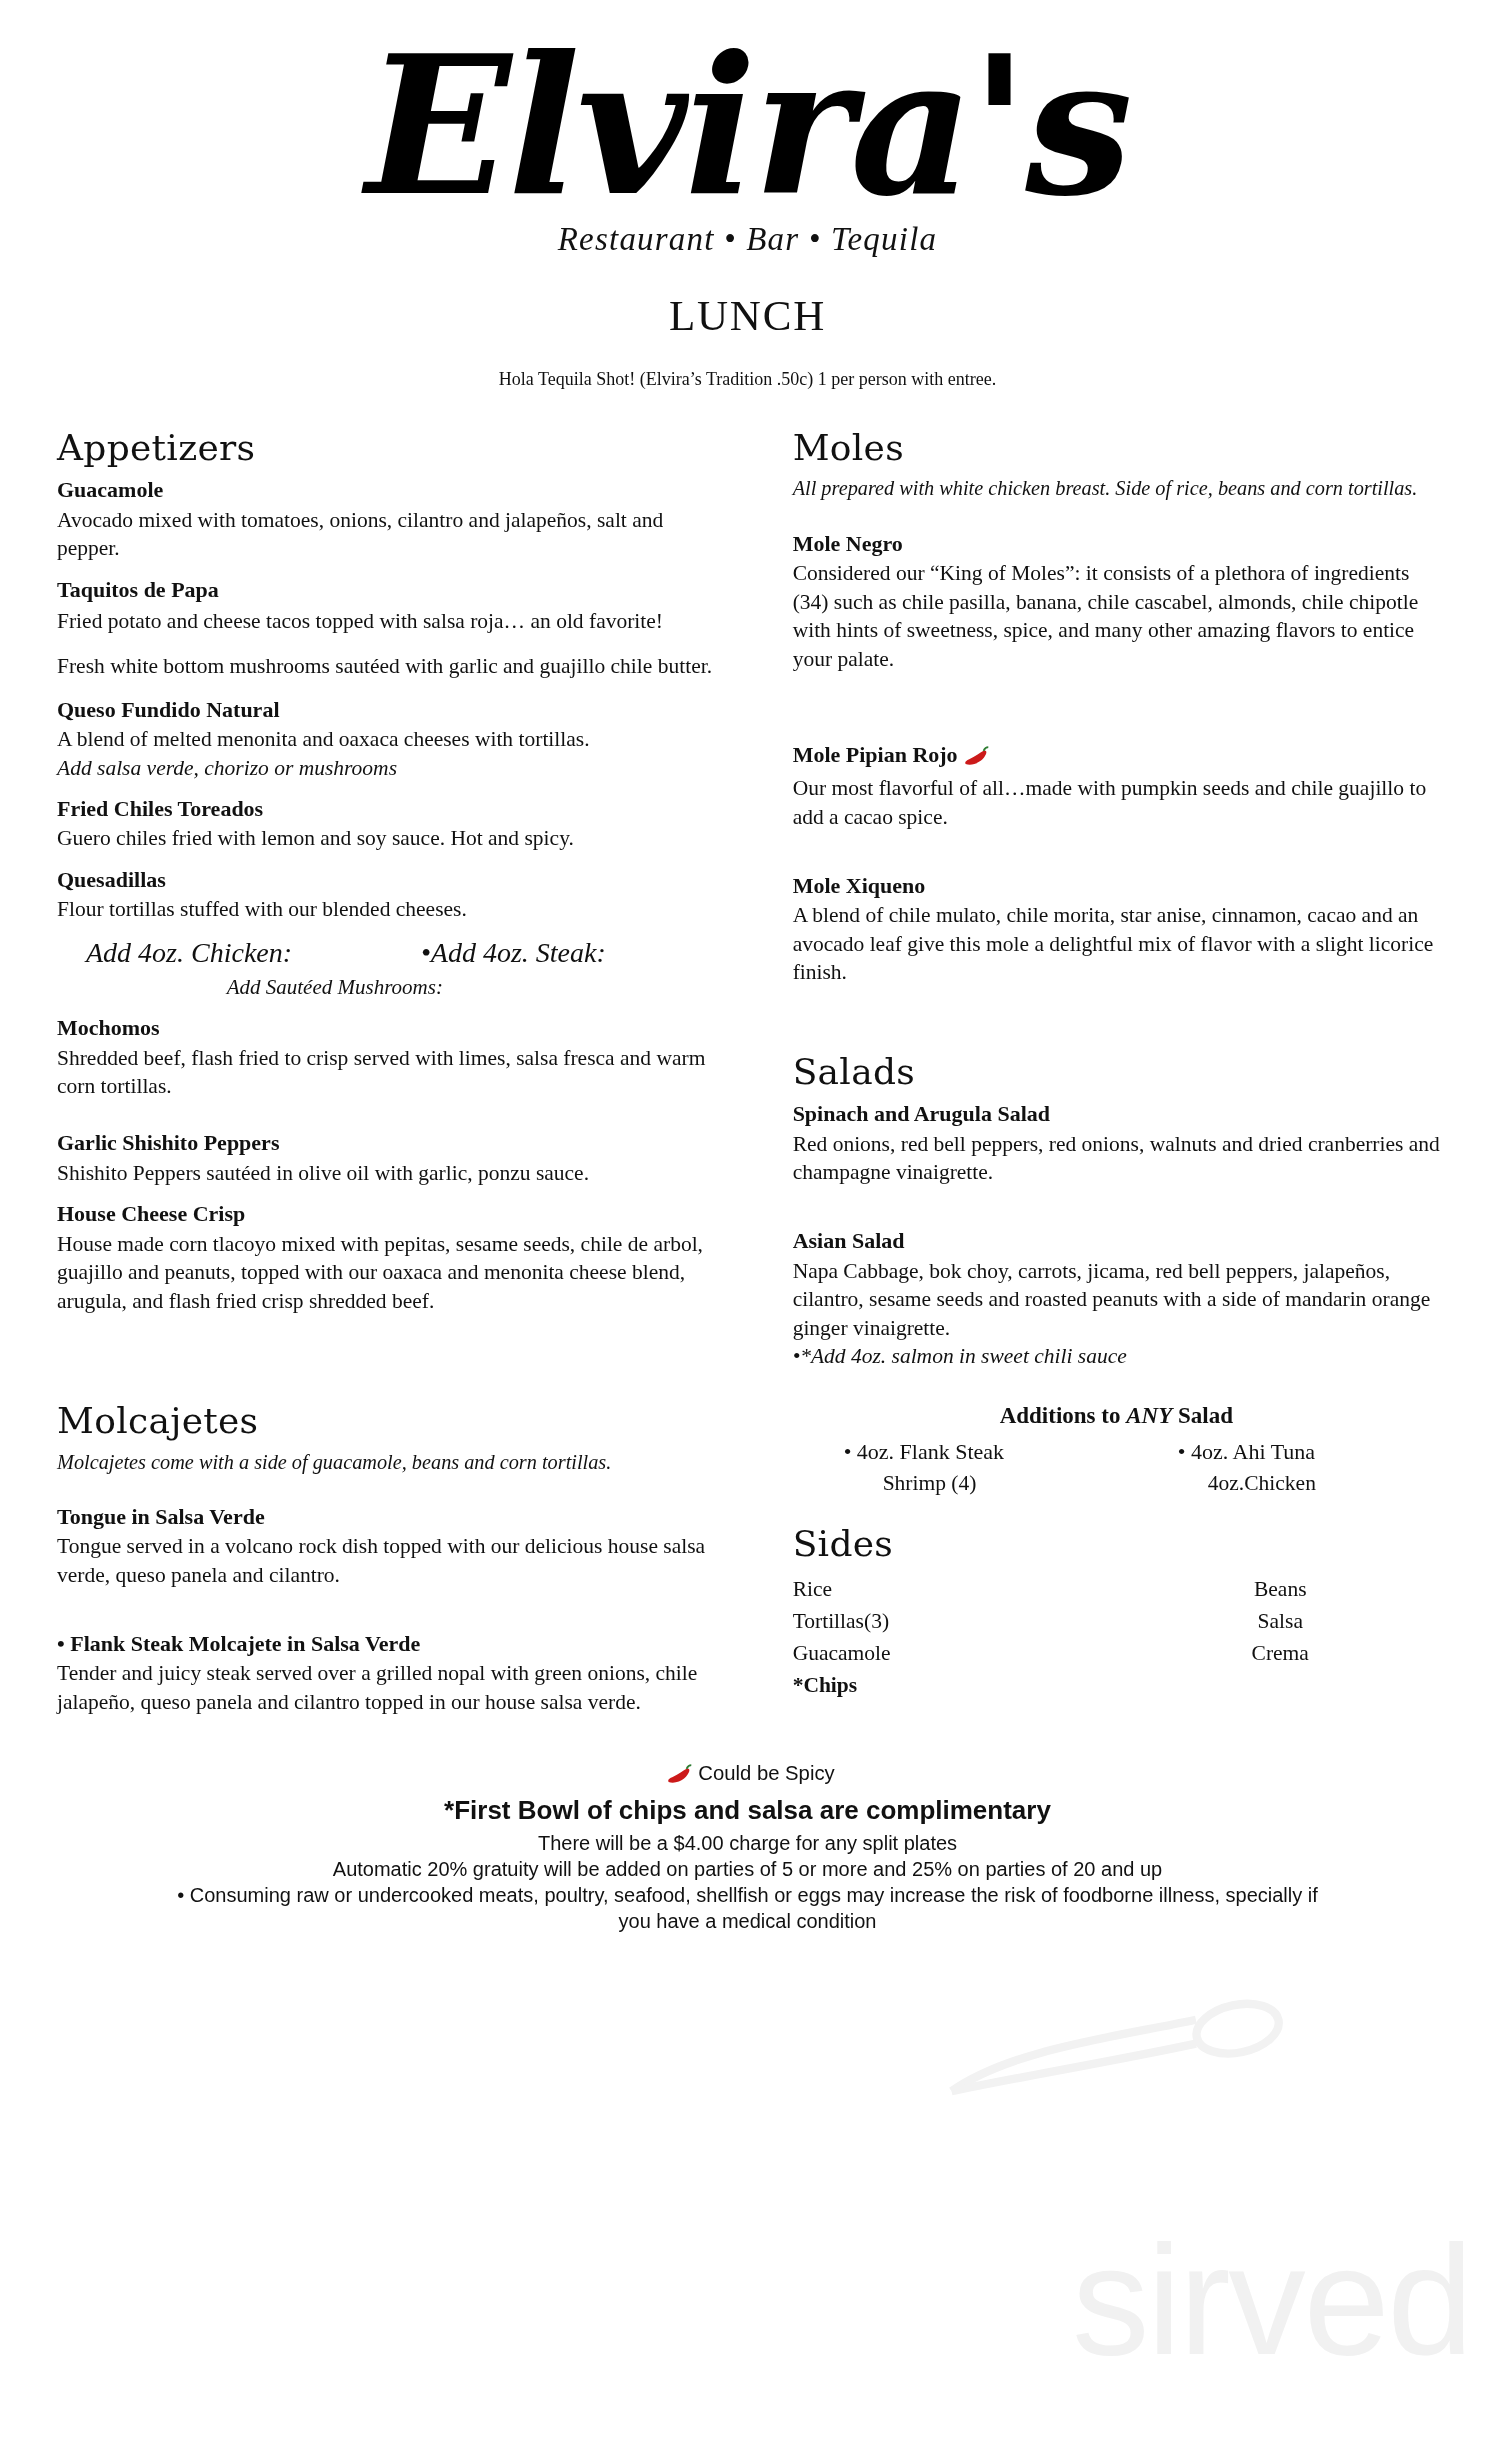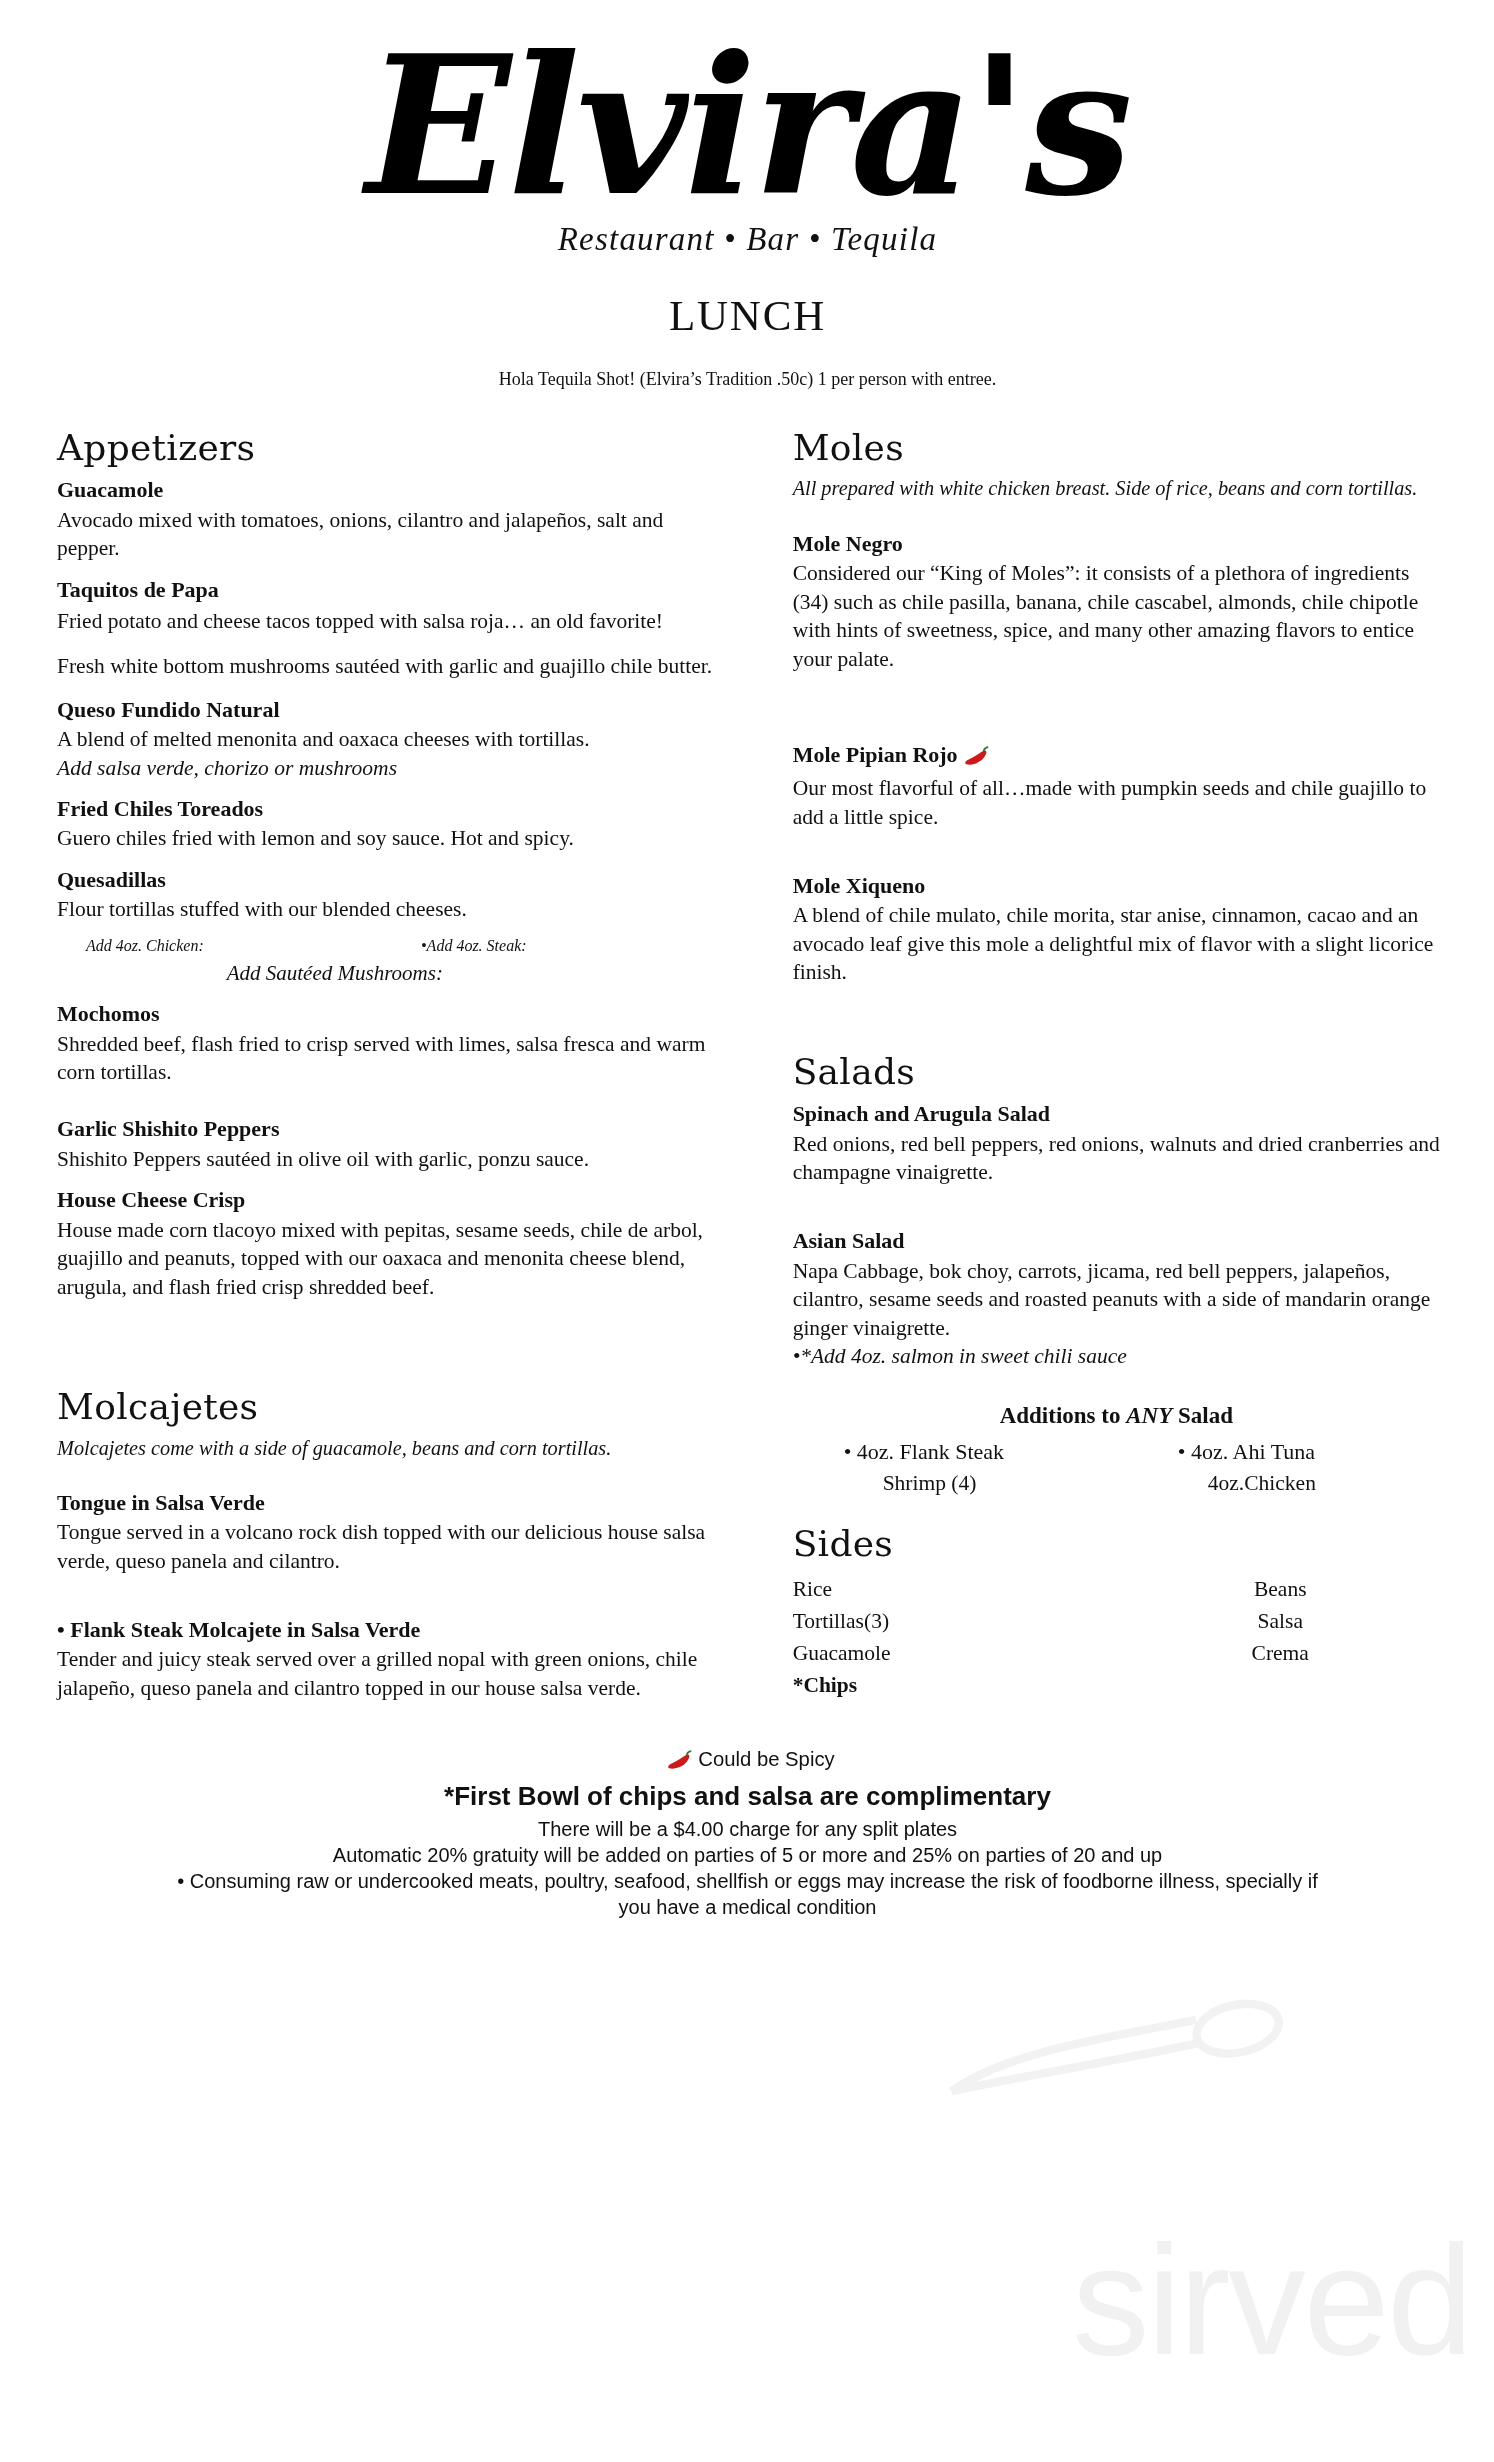--- a/index.html
+++ b/index.html
@@ -106,21 +106,21 @@
     margin: 0;
   }
   .item-desc.ital {
     font-style: italic;
   }
   .spaced .item-desc { line-height: 1.5; }
 
   .addon-row {
     display: flex;
     font-style: italic;
-    font-size: 16px;
+    font-size: 28px;
     margin: 9.6px 0 2.4px 0;
     padding-left: 29px;
   }
   .addon-row .a1 { width: 335px; }
   .addon-row .a2 { }
   .addon-center {
     font-style: italic;
     font-size: 21px;
     text-align: center;
     margin: 6px 0 14.4px 0;
@@ -336,21 +336,21 @@
 
         <div class="gap-md"></div>
 
         <div class="item">
           <p class="item-name">
             <span>Mole Pipian Rojo</span><span class="chili"><svg width="27.5" height="20.3" viewBox="0 0 46 34">
                   <path d="M6 30 C 16 34, 34 28, 40 14 C 42 9, 40 6, 36 8 C 30 11, 22 18, 12 22 C 7 24, 4 27, 6 30 Z" fill="#cc1a1a"></path>
                   <path d="M36 8 C 38 4, 41 2, 44 2" stroke="#2e7d32" stroke-width="3" fill="none"></path>
                 </svg></span>
           </p>
-          <p class="item-desc">Our most flavorful of all…made with pumpkin seeds and chile guajillo to add a little spice.</p>
+          <p class="item-desc">Our most flavorful of all…made with pumpkin seeds and chile guajillo to add a cacao spice.</p>
         </div>
 
         <div class="gap-md"></div>
 
         <div class="item">
           <p class="item-name">Mole Xiqueno</p>
           <p class="item-desc">A blend of chile mulato, chile morita, star anise, cinnamon, cacao and an avocado leaf give this mole a delightful mix of flavor with a slight licorice finish.</p>
         </div>
 
         <div class="gap-lg"></div>

